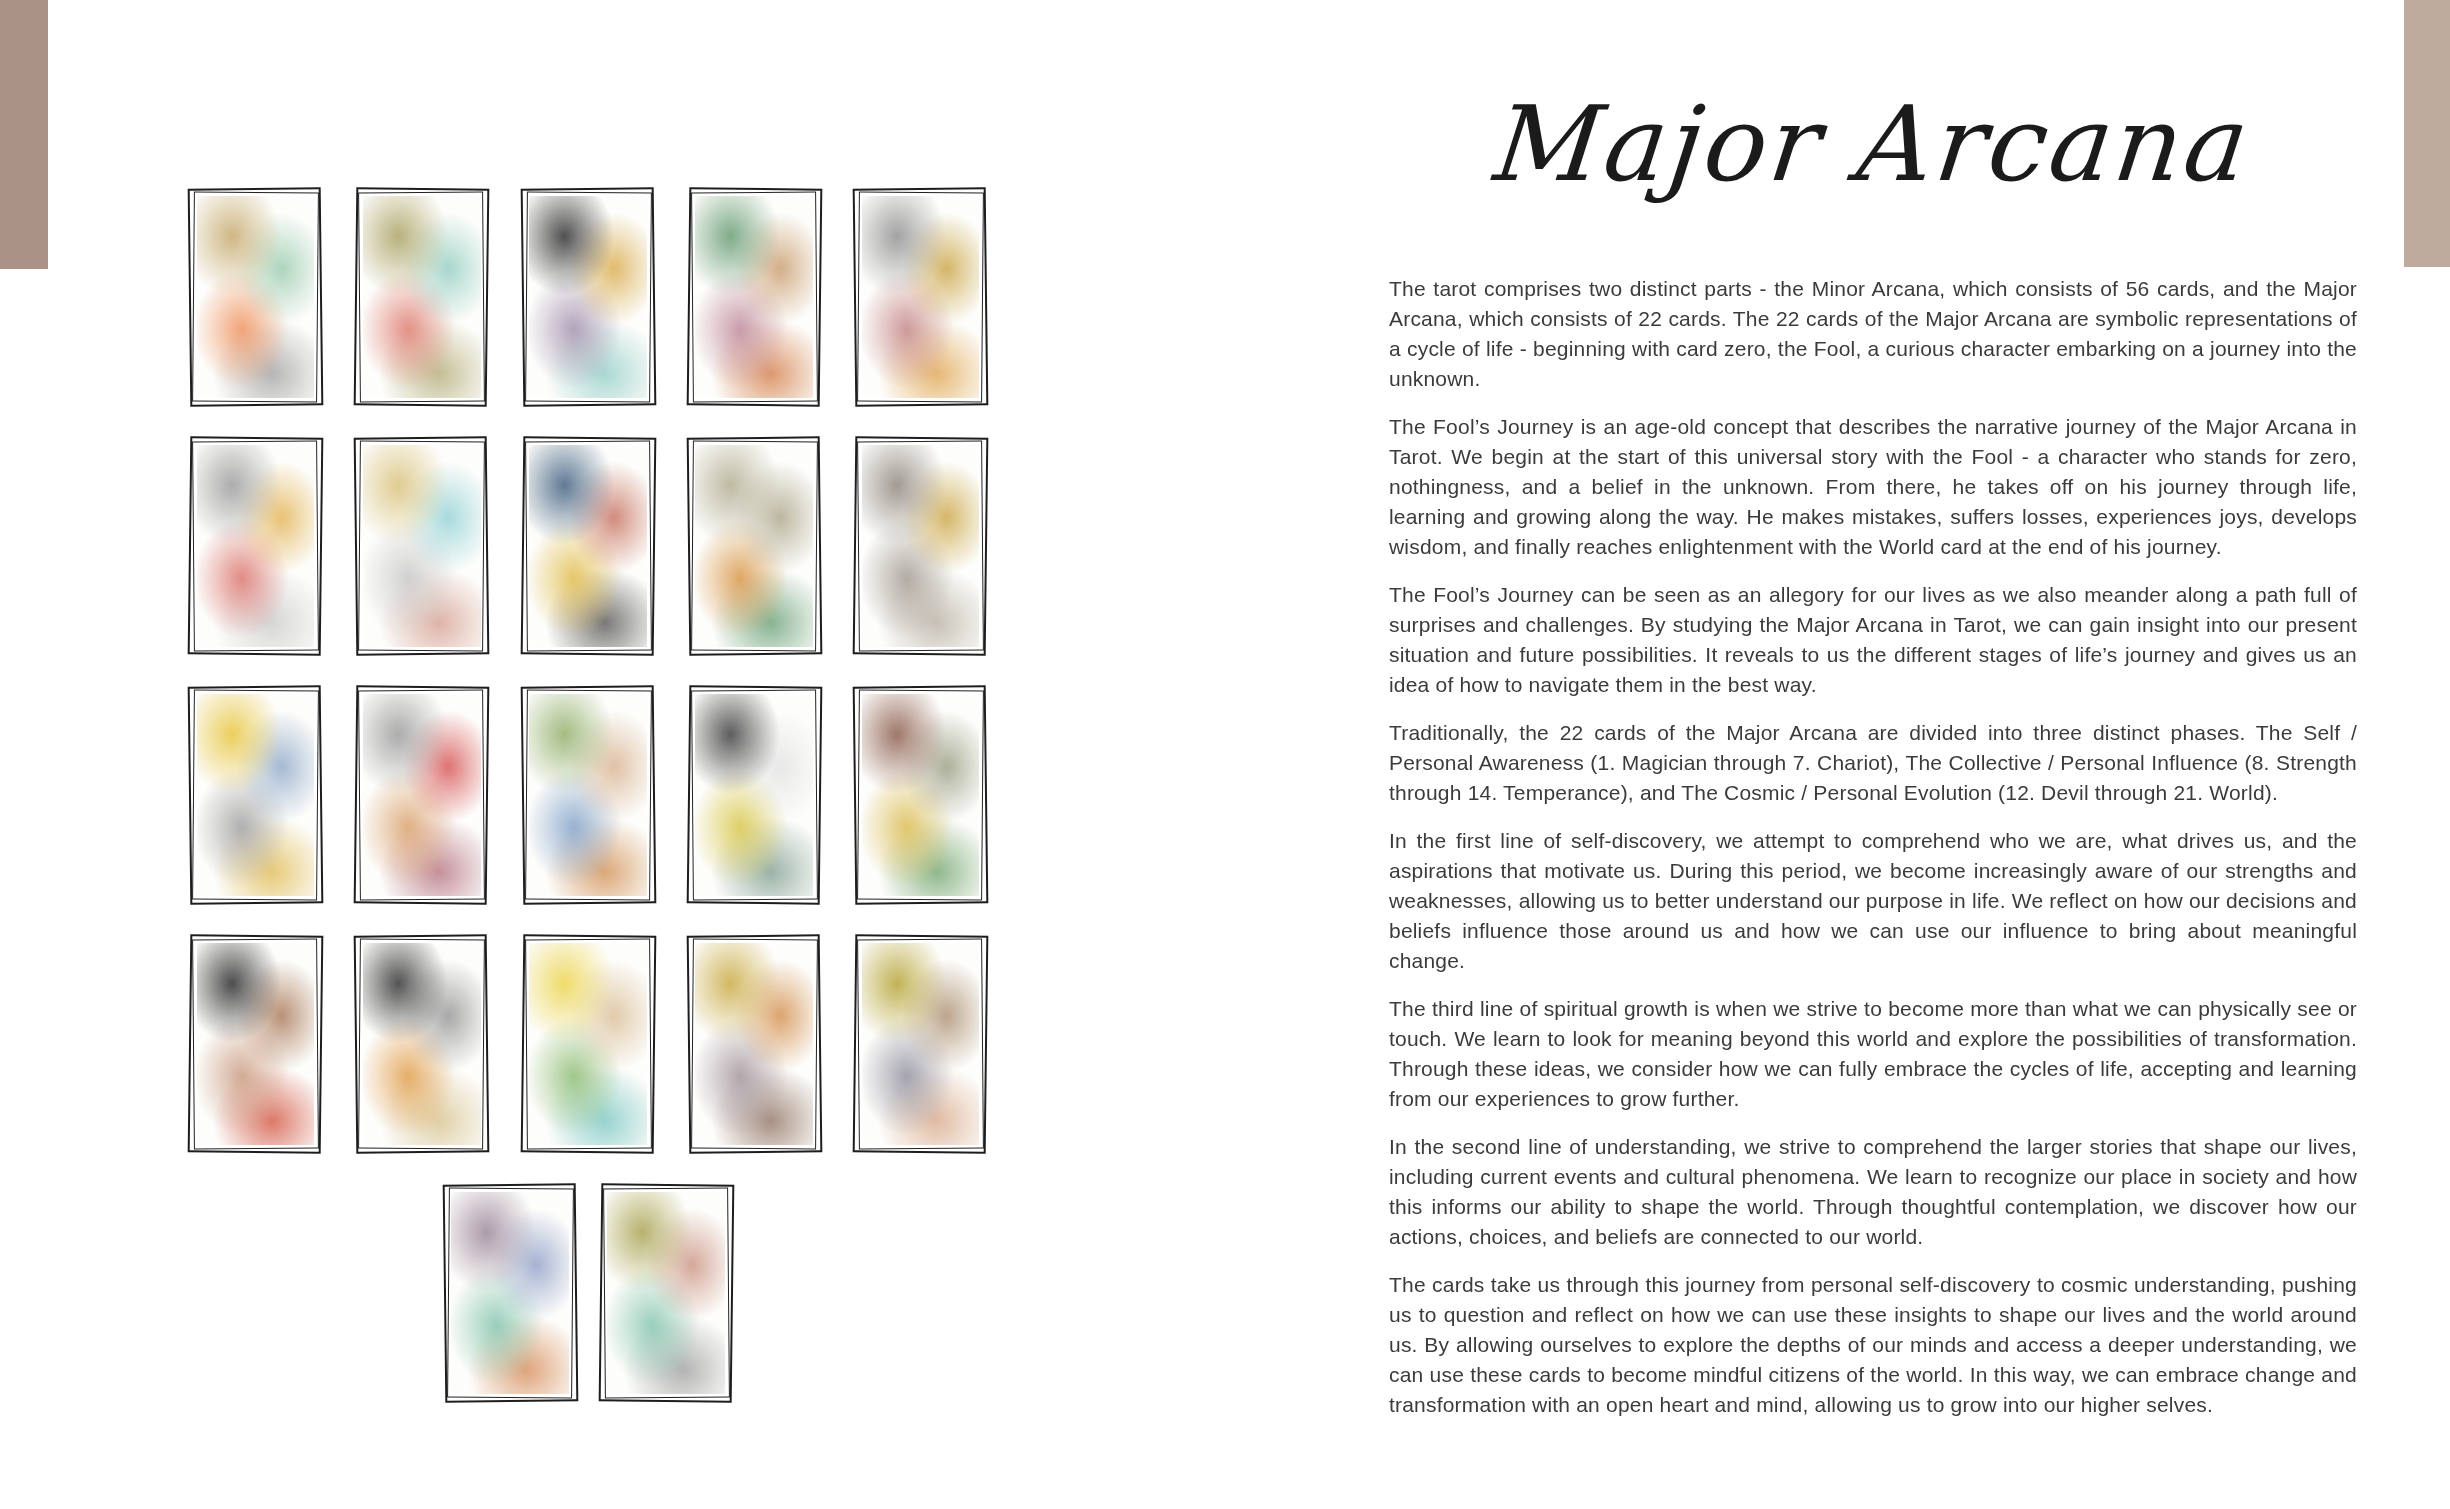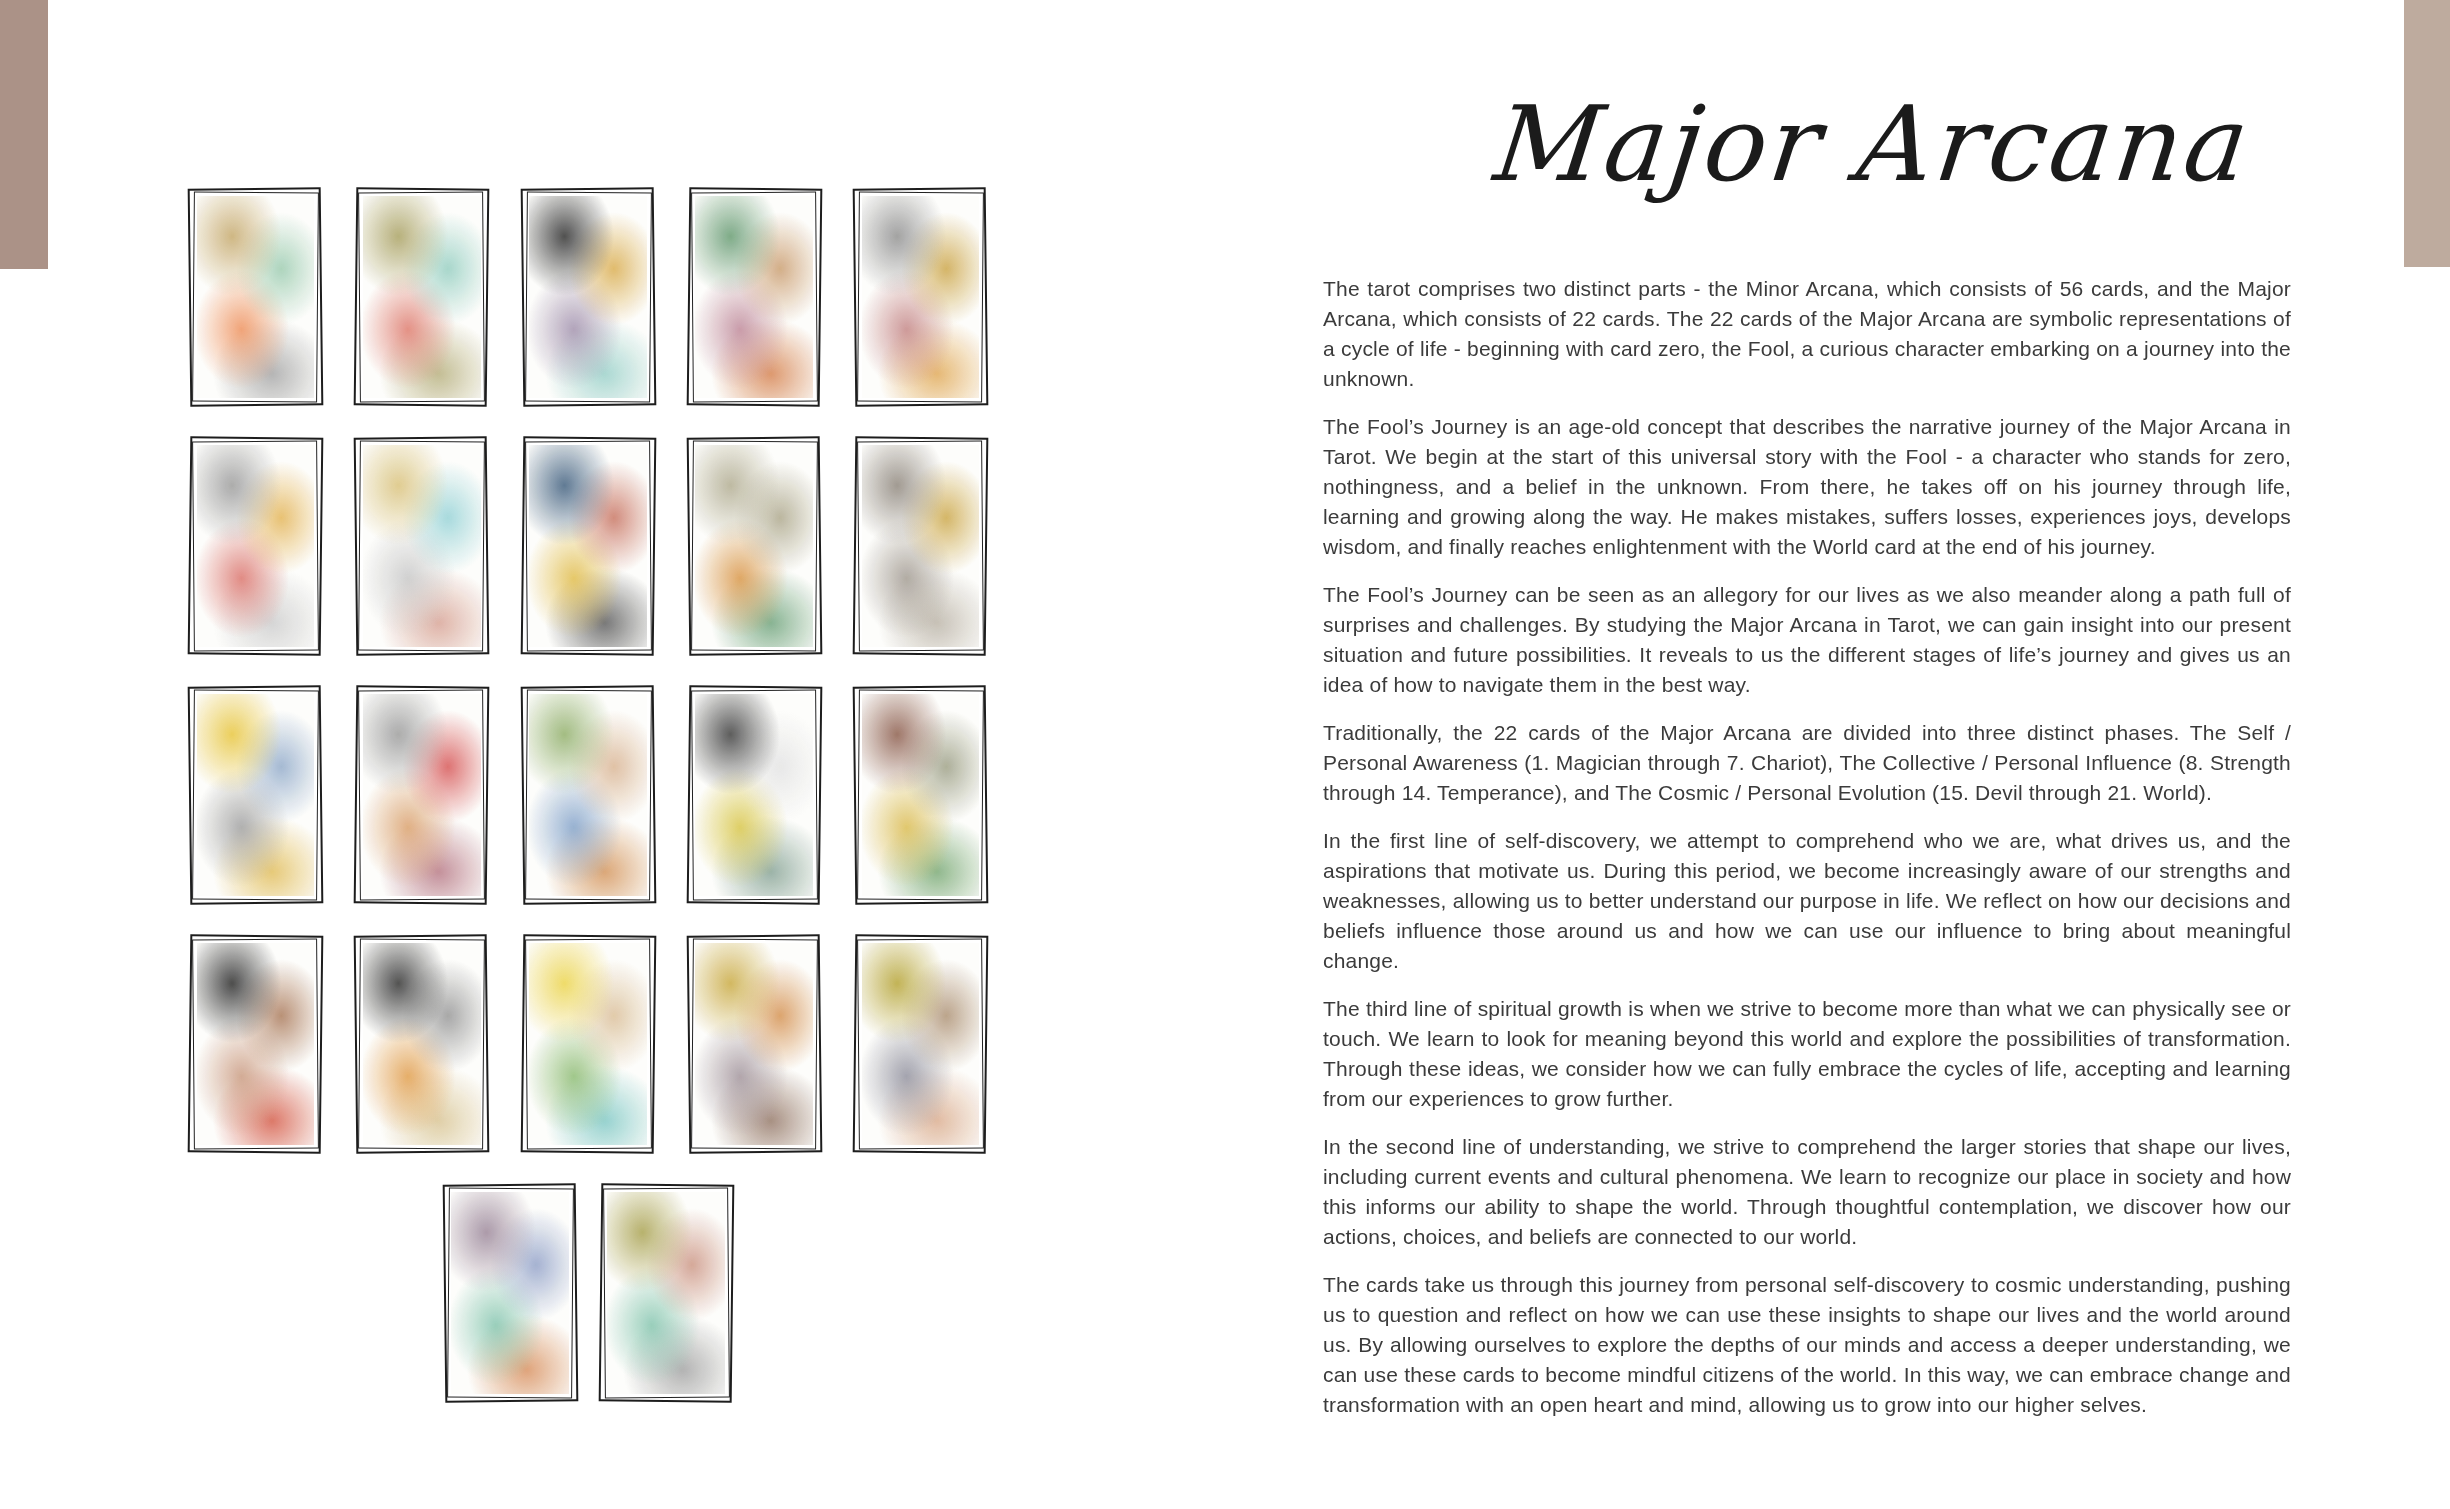--- a/index.html
+++ b/index.html
@@ -55,21 +55,21 @@
     font-family: "DejaVu Serif", serif;
     font-style: italic;
     font-weight: 400;
     font-size: 104px;
     letter-spacing: 2.8px;
     color: #1b1b1b;
     transform: skewX(-7deg);
     white-space: nowrap;
   }
   .text-col {
-    position: absolute; left: 1323px; top: 274px; width: 968px;
+    position: absolute; left: 1389px; top: 274px; width: 968px;
     font-size: 21px;
     line-height: 30px;
     font-weight: 300;
     letter-spacing: 0.2px;
     color: #3b3b3b;
     text-align: justify;
   }
   .text-col p { margin: 0 0 18px 0; }
 </style>
 </head>
@@ -201,20 +201,20 @@
         </div>
       </div>
     </div>
 
   <div class="page-title">Major Arcana</div>
 
   <div class="text-col">
     <p>The tarot comprises two distinct parts - the Minor Arcana, which consists of 56 cards, and the Major Arcana, which consists of 22 cards. The 22 cards of the Major Arcana are symbolic representations of a cycle of life - beginning with card zero, the Fool, a curious character embarking on a journey into the unknown.</p>
     <p>The Fool’s Journey is an age-old concept that describes the narrative journey of the Major Arcana in Tarot. We begin at the start of this universal story with the Fool - a character who stands for zero, nothingness, and a belief in the unknown. From there, he takes off on his journey through life, learning and growing along the way. He makes mistakes, suffers losses, experiences joys, develops wisdom, and finally reaches enlightenment with the World card at the end of his journey.</p>
     <p>The Fool’s Journey can be seen as an allegory for our lives as we also meander along a path full of surprises and challenges. By studying the Major Arcana in Tarot, we can gain insight into our present situation and future possibilities. It reveals to us the different stages of life’s journey and gives us an idea of how to navigate them in the best way.</p>
-    <p>Traditionally, the 22 cards of the Major Arcana are divided into three distinct phases. The Self / Personal Awareness (1. Magician through 7. Chariot), The Collective / Personal Influence (8. Strength through 14. Temperance), and The Cosmic / Personal Evolution (15. Devil through 21. World).</p>
+    <p>Traditionally, the 22 cards of the Major Arcana are divided into three distinct phases. The Self / Personal Awareness (1. Magician through 7. Chariot), The Collective / Personal Influence (8. Strength through 14. Temperance), and The Cosmic / Personal Evolution (12. Devil through 21. World).</p>
     <p>In the first line of self-discovery, we attempt to comprehend who we are, what drives us, and the aspirations that motivate us. During this period, we become increasingly aware of our strengths and weaknesses, allowing us to better understand our purpose in life. We reflect on how our decisions and beliefs influence those around us and how we can use our influence to bring about meaningful change.</p>
     <p>The third line of spiritual growth is when we strive to become more than what we can physically see or touch. We learn to look for meaning beyond this world and explore the possibilities of transformation. Through these ideas, we consider how we can fully embrace the cycles of life, accepting and learning from our experiences to grow further.</p>
     <p>In the second line of understanding, we strive to comprehend the larger stories that shape our lives, including current events and cultural phenomena. We learn to recognize our place in society and how this informs our ability to shape the world. Through thoughtful contemplation, we discover how our actions, choices, and beliefs are connected to our world.</p>
     <p>The cards take us through this journey from personal self-discovery to cosmic understanding, pushing us to question and reflect on how we can use these insights to shape our lives and the world around us. By allowing ourselves to explore the depths of our minds and access a deeper understanding, we can use these cards to become mindful citizens of the world. In this way, we can embrace change and transformation with an open heart and mind, allowing us to grow into our higher selves.</p>
   </div>
 </div>
 
 
 </body></html>

